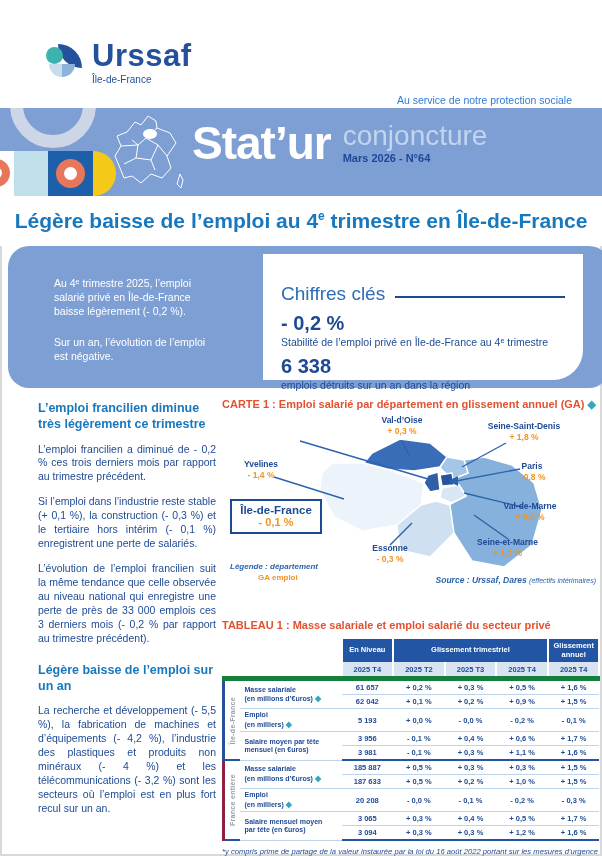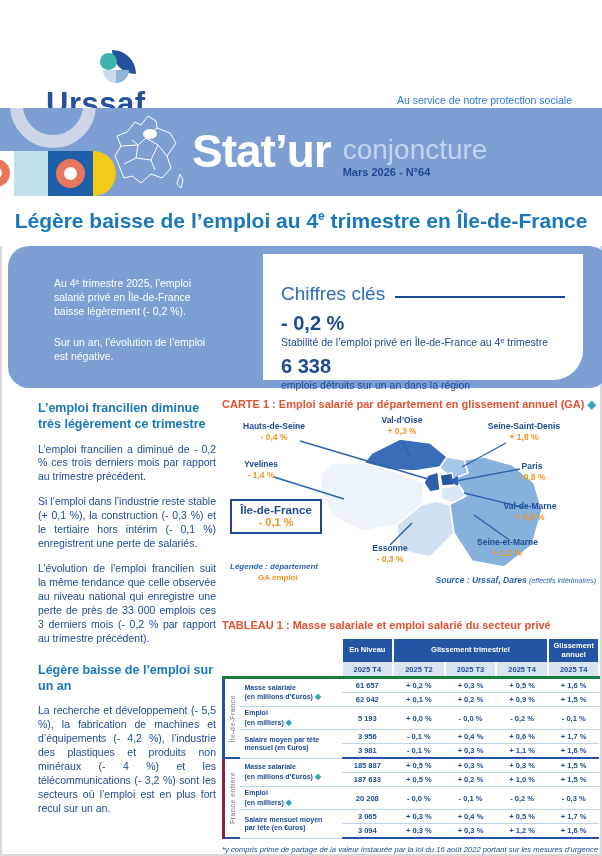--- a/index.html
+++ b/index.html
@@ -5,42 +5,42 @@
   * { margin:0; padding:0; box-sizing:border-box; }
   html,body { background:#e9e9e9; }
   body { font-family:"Liberation Sans", sans-serif; }
   .page {
     position:relative; width:602px; height:856px; margin:0 auto;
     background:#ffffff; overflow:hidden;
     outline:2px solid #d9d9d9; outline-offset:-2px;
   }
   
   .header { position:absolute; left:0; top:0; width:602px; height:108px; background:#fff; }
-  .logo { position:absolute; left:46px; top:50px; display:flex; align-items:flex-end;flex-direction:column; }
+  .logo { position:absolute; left:46px; top:40px; display:flex; align-items:center; }
   .logo-icon { position:relative; width:38px; height:38px; margin-right:8px; }
   .petal { position:absolute; left:12px; top:0; width:24px; height:24px; background:#24509c; border-radius:0 100% 0 100%; }
   .teal-dot { position:absolute; left:0; top:3px; width:17px; height:17px; border-radius:50%; background:#3cb4ad; }
   .q-left { position:absolute; left:3px; top:20px; width:13px; height:13px; background:#c9dbec; border-radius:0 0 0 100%; }
   .q-right { position:absolute; left:16px; top:20px; width:13px; height:13px; background:#8db3d9; border-radius:0 0 100% 0; }
   .logo-word { font-size:31px; font-weight:bold; color:#24509c; letter-spacing:0.5px; line-height:1; }
   .logo-region { font-size:10px; color:#24509c; margin-top:3px; }
   .tagline { position:absolute; right:30px; top:62px; font-size:10.5px; color:#2d7cd6;margin-top:32px; }
   
   .banner { position:absolute; left:0; top:108px; width:602px; height:88px; background:#7d9fd4; overflow:hidden; }
   .ring { position:absolute; left:10px; top:-46px; width:86px; height:86px; border:13px solid #ccd6e6; border-radius:50%; }
   .deco-row { position:absolute; left:0; bottom:0; height:45px; display:flex; }
   .deco-white { position:relative; width:14px; height:45px; background:#ffffff; overflow:hidden; }
   .deco-white .oring { position:absolute; left:-18px; top:8px; width:28px; height:28px; border:8px solid #e8765a; border-radius:50%; }
   .deco-cyan { width:34px; height:45px; background:#bfe0ea; }
   .deco-blue { position:relative; width:45px; height:45px; background:#1d5fa8; }
   .deco-blue .odonut { position:absolute; left:8px; top:8px; width:29px; height:29px; background:#e8765a; border-radius:50%; }
   .deco-blue .odonut::after { content:""; position:absolute; left:8px; top:8px; width:13px; height:13px; background:#fff; border-radius:50%; }
   .deco-yellow { width:23px; height:45px; background:#f5c918; border-radius:0 45px 45px 0; }
   .france-map { position:absolute; left:110px; top:4px; }
-  .masthead { position:absolute; left:192px; top:16px; display:flex; align-items:flex-end; }
+  .masthead { position:absolute; left:192px; top:8px; display:flex; align-items:center; }
   .masthead-title { font-size:46px; font-weight:bold; color:#ffffff; letter-spacing:-1px; }
   .masthead-sub { margin-left:12px; }
   .masthead-sub .sub { font-size:28px; color:#c3d4ee; font-weight:400; line-height:1; }
   .masthead-sub .issue { font-size:11px; font-weight:bold; color:#1d4898; margin-top:2px; }
   
   .headline-bar { position:absolute; left:0; top:196px; width:602px; height:50px; background:#fff; text-align:center; }
   .headline { margin-top:13px; font-size:21px; font-weight:bold; color:#1878be; }
   .headline sup { font-size:12px; }
   
   .band { position:absolute; left:8px; top:246px; width:602px; height:142px; background:#7d9fd4;border-radius:21px; }
@@ -86,21 +86,21 @@
   .h2row th.noband { background:#fff; border:none; }
   .stats td { font-size:7.5px; color:#1e4a94; font-weight:bold; text-align:center; padding:2px 1px; border-bottom:1px solid #bcd4ec; }
   td.grp { border-bottom:2px solid #2255a4; background:#fff; padding:0; }
   td.grp .bar { display:flex; align-items:center; justify-content:center; height:100%; }
   td.grp-idf { border-left:3px solid #24509c; }
   td.grp-fr { border-left:3px solid #8e2140; }
   .vert { writing-mode:vertical-rl; transform:rotate(180deg); font-size:7px; font-weight:bold; color:#989ea8; letter-spacing:0.3px; white-space:nowrap; }
   td.rowlabel { text-align:left; padding-left:5px; font-size:7px; line-height:1.2; }
   td.rowlabel .diamond { color:#35a8c0; font-size:8px; }
   tr.gend td { border-bottom:2px solid #2255a4; }
-  tr.body-top td { border-top:3px solid #15803d; }
+  tr.body-top td { border-top:5px solid #15803d; }
   .footnote { margin-top:6px; font-size:7.6px; font-style:italic; color:#1e4a94; line-height:1.35; text-align:justify; }
 </style>
 </head>
 <body>
 
 <div class="page">
 
   <div class="header">
     <div class="logo">
       <div class="logo-icon">
@@ -198,24 +198,20 @@
           <line x1="284" y1="28" x2="240" y2="52"></line>
           <line x1="52" y1="62" x2="122" y2="84"></line>
           <line x1="298" y1="54" x2="234" y2="66"></line>
           <line x1="300" y1="92" x2="242" y2="78"></line>
           <line x1="286" y1="124" x2="252" y2="100"></line>
           <line x1="168" y1="130" x2="190" y2="108"></line>
         </g>
         <polygon points="226,66 236,61 236,71" fill="#2c63ad"></polygon>
       </svg>
 
-      <div class="dept-label" style="left:2px; top:6px; width:100px;">
-        <div class="dept-name">Hauts-de-Seine</div>
-        <div class="dept-value">- 0,4 %</div>
-      </div>
       <div class="dept-label" style="left:140px; top:0px; width:80px;">
         <div class="dept-name">Val-d’Oise</div>
         <div class="dept-value">+ 0,3 %</div>
       </div>
       <div class="dept-label" style="left:242px; top:6px; width:120px;">
         <div class="dept-name">Seine-Saint-Denis</div>
         <div class="dept-value">+ 1,8 %</div>
       </div>
       <div class="dept-label" style="left:4px; top:44px; width:70px;">
         <div class="dept-name">Yvelines</div>

